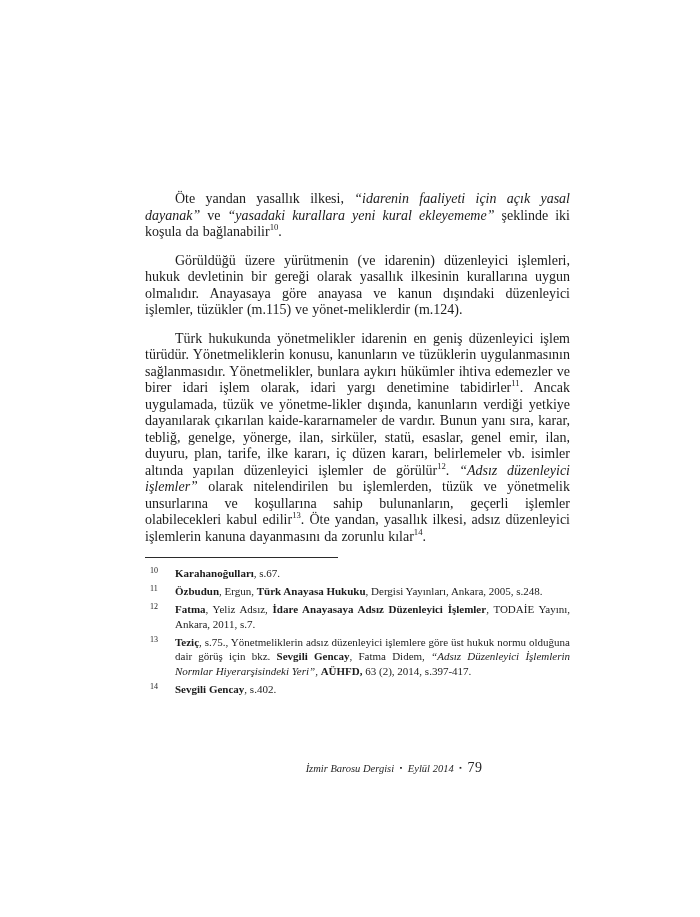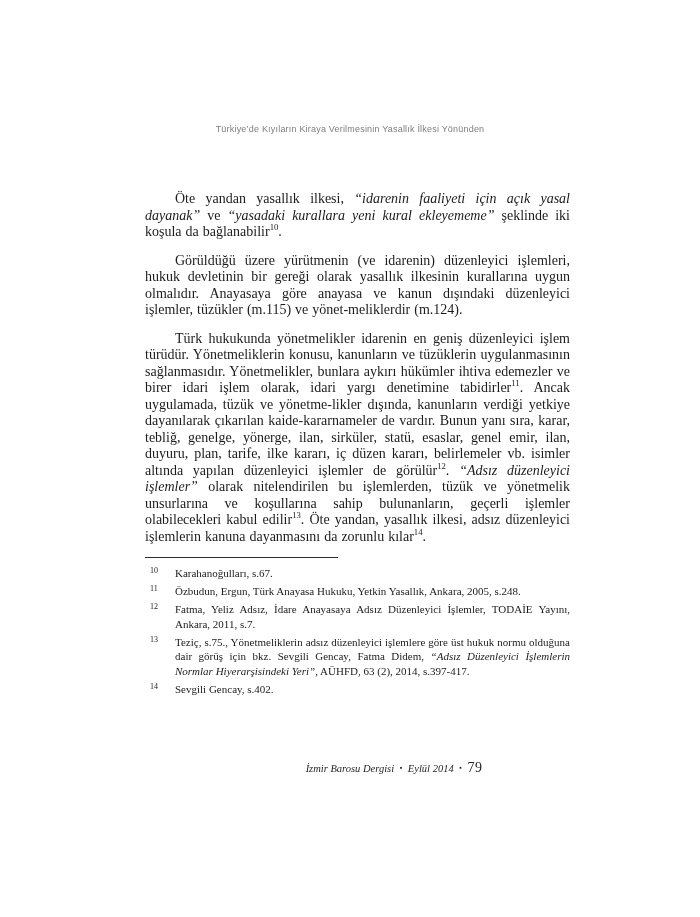--- a/index.html
+++ b/index.html
@@ -40,21 +40,21 @@
     text-indent: 30px;
     margin-bottom: 3px;
     word-spacing: 0.5px;
     margin-top: 12px;
   }
   .sup {
     vertical-align: super;
     font-size: 0.62em;
     line-height: 0;
   }
-  .b { font-weight: normal; }
+  .b { font-weight: bold; }
   .i { font-style: italic; }
   .footnote-rule {
     width: 193px;
     border: none;
     border-top: 1.2px solid #2b2b2b;
     margin: 12px 0 8px 0;
   }
   .footnote {
     position: relative;
     padding-left: 30px;
@@ -91,33 +91,32 @@
     font-size: 14px;
     letter-spacing: 0.5px;
   }
 </style>
 </head>
 <body>
 
 <div class="page" style="color: rgb(27, 27, 27); background: rgb(255, 255, 255);">
 
   <div class="running-header" style="color: rgb(126, 126, 126);">
-    <div>Türkiye’de Kıyıların Kiraya Verilmesinin Yasallık İlkesi Yönünden</div>
   </div>
 
   <div class="content">
     <div id="body-text">
         <p class="para"><span>Öte yandan yasallık ilkesi, </span><span class="i">“idarenin faaliyeti için açık yasal dayanak”</span><span> ve </span><span class="i">“yasadaki kurallara yeni kural ekleyememe”</span><span> şeklinde iki koşula da bağlanabilir</span><span class="sup">10</span><span>.</span></p>
         <p class="para"><span>Görüldüğü üzere yürütmenin (ve idarenin) düzenleyici işlemleri, hukuk devletinin bir gereği olarak yasallık ilkesinin kurallarına uygun olmalıdır. Anayasaya göre anayasa ve kanun dışındaki düzenleyici işlemler, tüzükler (m.115) ve yönet-meliklerdir (m.124).</span></p>
         <p class="para"><span>Türk hukukunda yönetmelikler idarenin en geniş düzenleyici işlem türüdür. Yönetmeliklerin konusu, kanunların ve tüzüklerin uygulanmasının sağlanmasıdır. Yönetmelikler, bunlara aykırı hükümler ihtiva edemezler ve birer idari işlem olarak, idari yargı denetimine tabidirler</span><span class="sup">11</span><span>. Ancak uygulamada, tüzük ve yönetme-likler dışında, kanunların verdiği yetkiye dayanılarak çıkarılan kaide-kararnameler de vardır. Bunun yanı sıra, karar, tebliğ, genelge, yönerge, ilan, sirküler, statü, esaslar, genel emir, ilan, duyuru, plan, tarife, ilke kararı, iç düzen kararı, belirlemeler vb. isimler altında yapılan düzenleyici işlemler de görülür</span><span class="sup">12</span><span>. </span><span class="i">“Adsız düzenleyici işlemler”</span><span> olarak nitelendirilen bu işlemlerden, tüzük ve yönetmelik unsurlarına ve koşullarına sahip bulunanların, geçerli işlemler olabilecekleri kabul edilir</span><span class="sup">13</span><span>. Öte yandan, yasallık ilkesi, adsız düzenleyici işlemlerin kanuna dayanmasını da zorunlu kılar</span><span class="sup">14</span><span>.</span></p>
       </div>
     <hr class="footnote-rule">
     <div id="footnotes">
         <div class="footnote"><span class="fn-num">10</span><span class="b">Karahanoğulları</span><span>, s.67.</span></div>
-        <div class="footnote"><span class="fn-num">11</span><span class="b">Özbudun</span><span>, Ergun, </span><span class="b">Türk Anayasa Hukuku</span><span>, Yetkin Yasallık, Ankara, 2005, s.248.</span></div>
+        <div class="footnote"><span class="fn-num">11</span><span class="b">Özbudun</span><span>, Ergun, </span><span class="b">Türk Anayasa Hukuku</span><span>, Dergisi Yayınları, Ankara, 2005, s.248.</span></div>
         <div class="footnote"><span class="fn-num">12</span><span class="b">Fatma</span><span>, Yeliz Adsız, </span><span class="b">İdare Anayasaya Adsız Düzenleyici İşlemler</span><span>, TODAİE Yayını, Ankara, 2011, s.7.</span></div>
         <div class="footnote"><span class="fn-num">13</span><span class="b">Teziç</span><span>, s.75., Yönetmeliklerin adsız düzenleyici işlemlere göre üst hukuk normu olduğuna dair görüş için bkz. </span><span class="b">Sevgili Gencay</span><span>, Fatma Didem, </span><span class="i">“Adsız Düzenleyici İşlemlerin Normlar Hiyerarşisindeki Yeri”</span><span>, </span><span class="b">AÜHFD,</span><span> 63 (2), 2014, s.397-417.</span></div>
         <div class="footnote"><span class="fn-num">14</span><span class="b">Sevgili Gencay</span><span>, s.402.</span></div>
       </div>
   </div>
 
   <div class="page-footer">
     <span class="f-italic">İzmir Barosu Dergisi</span>
     <span class="fsep">▪</span>
     <span class="f-italic">Eylül 2014</span>

